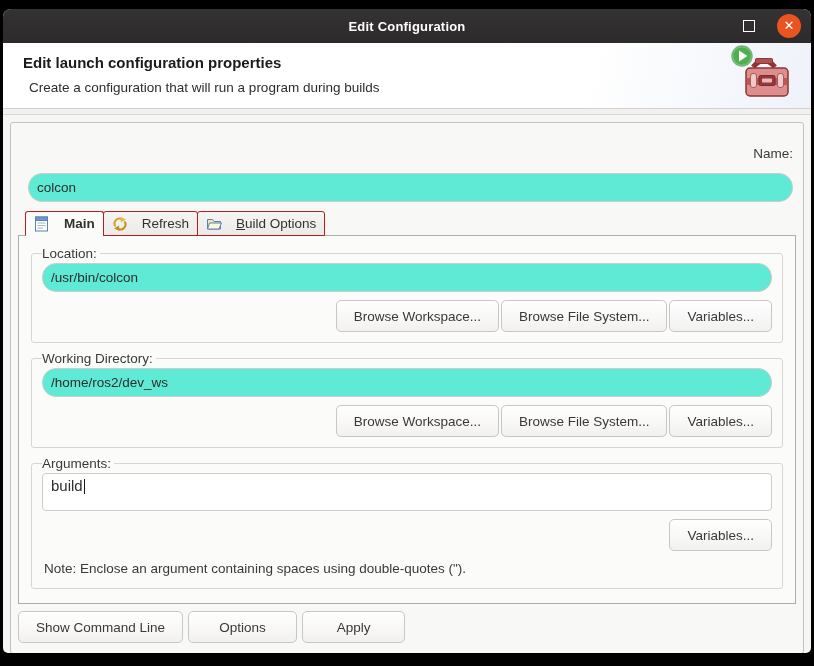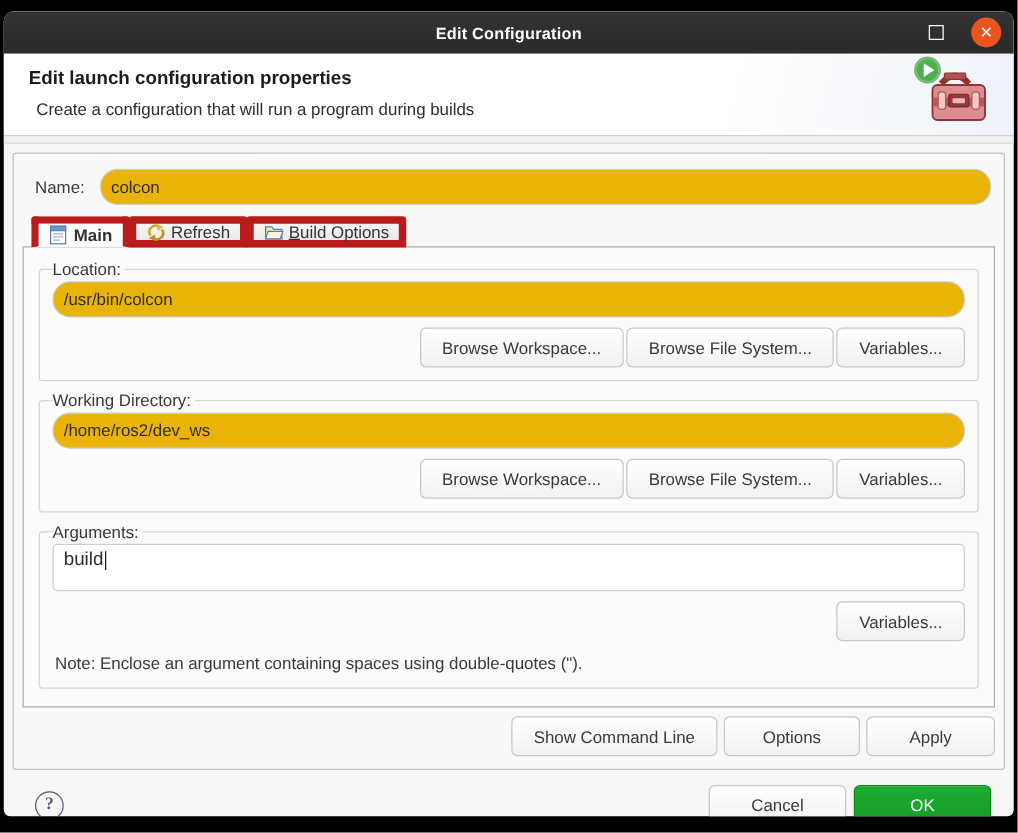--- a/index.html
+++ b/index.html
@@ -88,52 +88,53 @@
     flex: 1 1 auto;
     border: 1px solid #c2c1c0;
     border-radius: 3px;
     background: #f8f8f7;
     padding: 7px;
     display: flex;
     flex-direction: column;
   }
   .name-row {
     display: flex;
-    align-items: center;
+    align-items: flex-end;
     gap: 12px;
-    margin: 5px 3px 9px 10px;
+    margin: 16px 3px 9px 10px;
+    flex-direction: column;
   }
   .name-row label { font-size: 13.5px; color: #3a3938; }
   input.text-field {
     flex: 1 1 auto;
     height: 29px;
     border: 1px solid #cdccca;
     border-radius: 14px;
-    background: #eab308;
+    background: #5eead4;
     font-family: "Liberation Sans", sans-serif;
     font-size: 13.5px;
     color: #2e2d2c;
     padding: 0 8px;
     outline: none;
     width: 100%;
   }
   
   .tabs {
     display: flex;
     margin: 0 0 -1px 7px;
     position: relative;
     z-index: 2;
   }
   .tab {
     display: flex;
     align-items: center;
-    gap: 4px;
+    gap: 14px;
     height: 25px;
     padding: 0 8px;
-    border: 6px solid #b91c1c;
+    border: 1px solid #b91c1c;
     border-radius: 3px 3px 0 0;
     margin-right: -1px;
     background: linear-gradient(#f5f5f4, #ebeae9);
     font-size: 13.5px;
     cursor: pointer;
     color: #333231;
   }
   .tab.selected {
     background: #fbfbfa;
     border-bottom: 1px solid #fbfbfa;
@@ -186,21 +187,20 @@
     display: inline-block;
     width: 1.5px; height: 15px;
     background: #1a1a1a;
     vertical-align: text-bottom;
     margin-left: 1px;
   }
   .note { font-size: 13.5px; color: #3a3938; margin: 10px 2px 2px 2px; }
   .panel-actions {
     flex: 0 0 auto;
     display: flex;
-    justify-content: flex-end;
     gap: 5px;
     padding: 7px 0 3px 0;
   }
   
   .footer {
     flex: 0 0 auto;
     height: 56px;
     display: flex;
     align-items: center;
     padding: 0 11px 0 18px;

